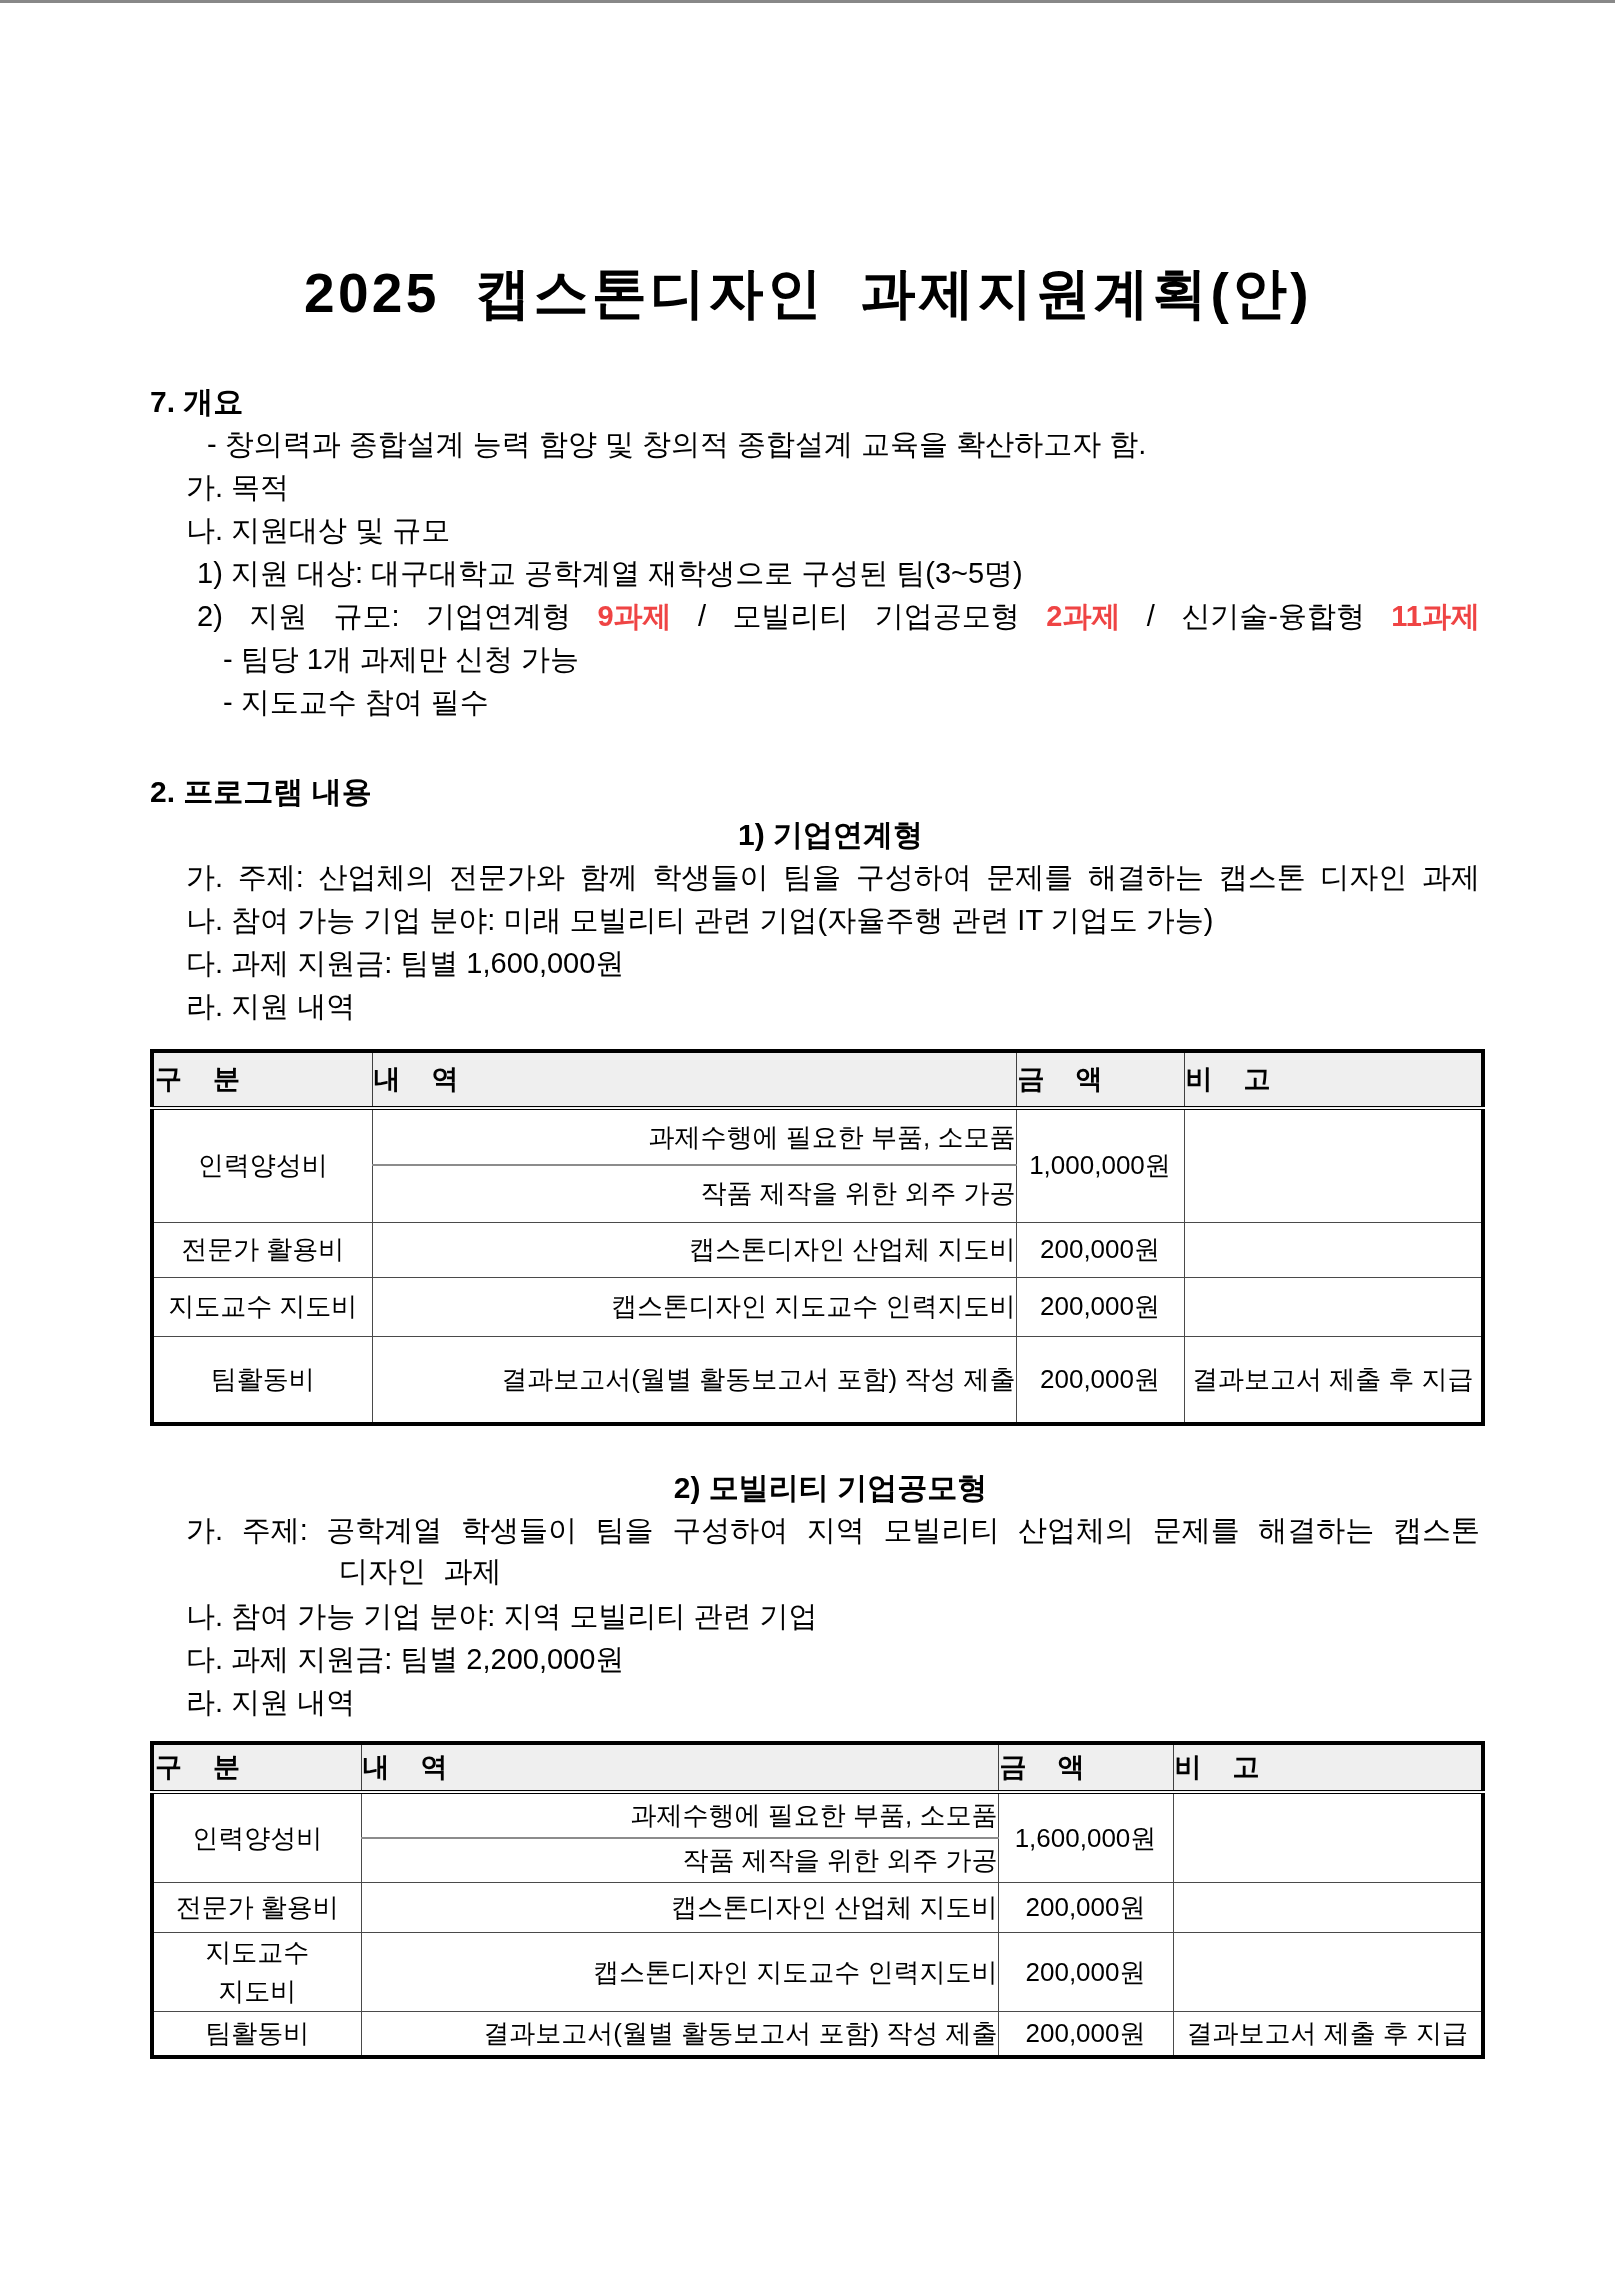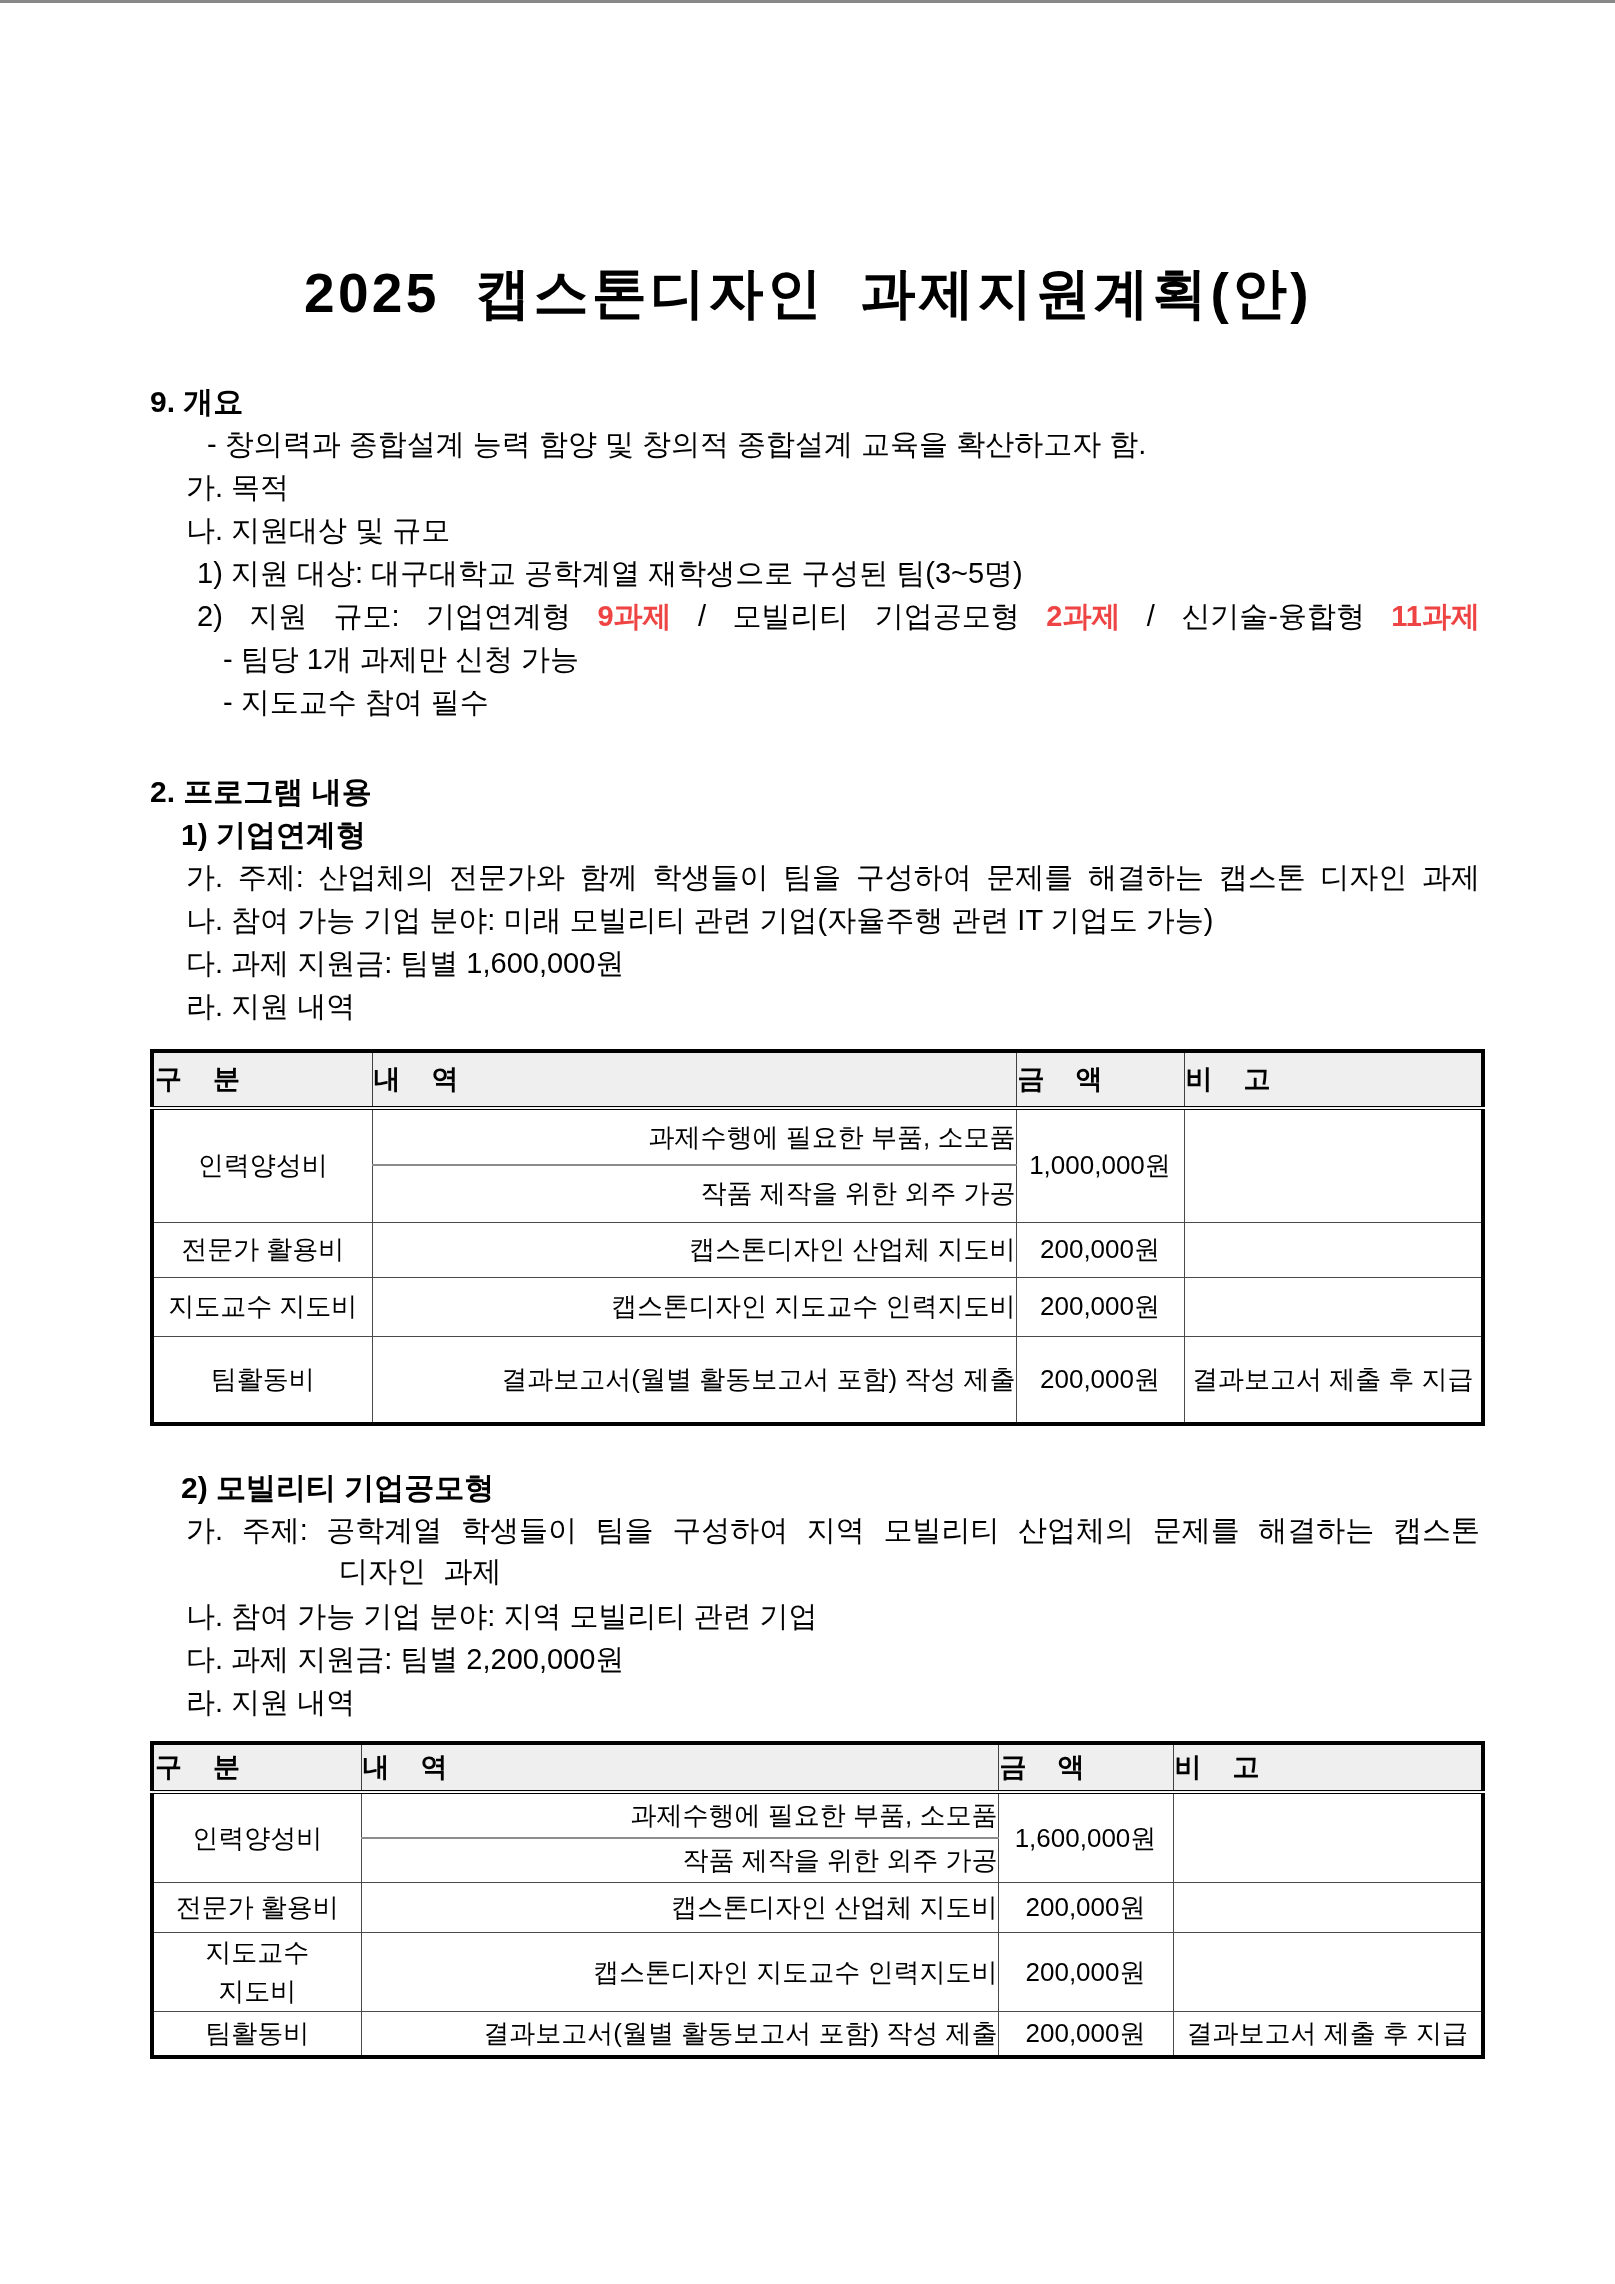--- a/index.html
+++ b/index.html
@@ -28,21 +28,21 @@
     width: 1330px;
     font-size: 29px;
     line-height: 43px;
   }
   .line { white-space: normal; }
   .h    { font-weight: bold; font-size: 30px; }
   .ind-a { padding-left: 36px; }   
   .ind-n { padding-left: 47px; }   
   .ind-d1 { padding-left: 57px; }  
   .ind-d2 { padding-left: 73px; } 
-  .ind-s { padding-left: 31px; }   
+  .ind-s { padding-left: 31px; text-align: center; }   
   .ind-c { padding-left: 189px; font-family: Liberation Mono, monospace; }  
   .fill { text-align: justify; text-align-last: justify; }
   .red  { color: #ef4444; font-weight: bold; }
   .gap-program  { margin-top: 46px; }
   .gap-mobility { margin-top: 40px; }
   .gap-table1   { margin-top: 21px; }
   .gap-table2   { margin-top: 17px; }
 
   table.support {
     border-collapse: collapse;
@@ -86,21 +86,21 @@
 </style>
 </head>
 <body>
 
 <div class="page">
 
   <div class="title">2025 캡스톤디자인 과제지원계획(안)</div>
 
   <div class="content">
 
-    <div class="line h">9. 개요</div>
+    <div class="line h">7. 개요</div>
     <div class="line ind-d1">- 창의력과 종합설계 능력 함양 및 창의적 종합설계 교육을 확산하고자 함.</div>
     <div class="line ind-a">가. 목적</div>
     <div class="line ind-a">나. 지원대상 및 규모</div>
     <div class="line ind-n">1) 지원 대상: 대구대학교 공학계열 재학생으로 구성된 팀(3~5명)</div>
     <div class="line ind-n fill"><span>2) 지원 규모: 기업연계형 </span><span class="red">9과제</span><span> / 모빌리티 기업공모형 </span><span class="red">2과제</span><span> / 신기술-융합형 </span><span class="red">11과제</span></div>
     <div class="line ind-d2">- 팀당 1개 과제만 신청 가능</div>
     <div class="line ind-d2">- 지도교수 참여 필수</div>
 
     <div class="line h gap-program">2. 프로그램 내용</div>
 

